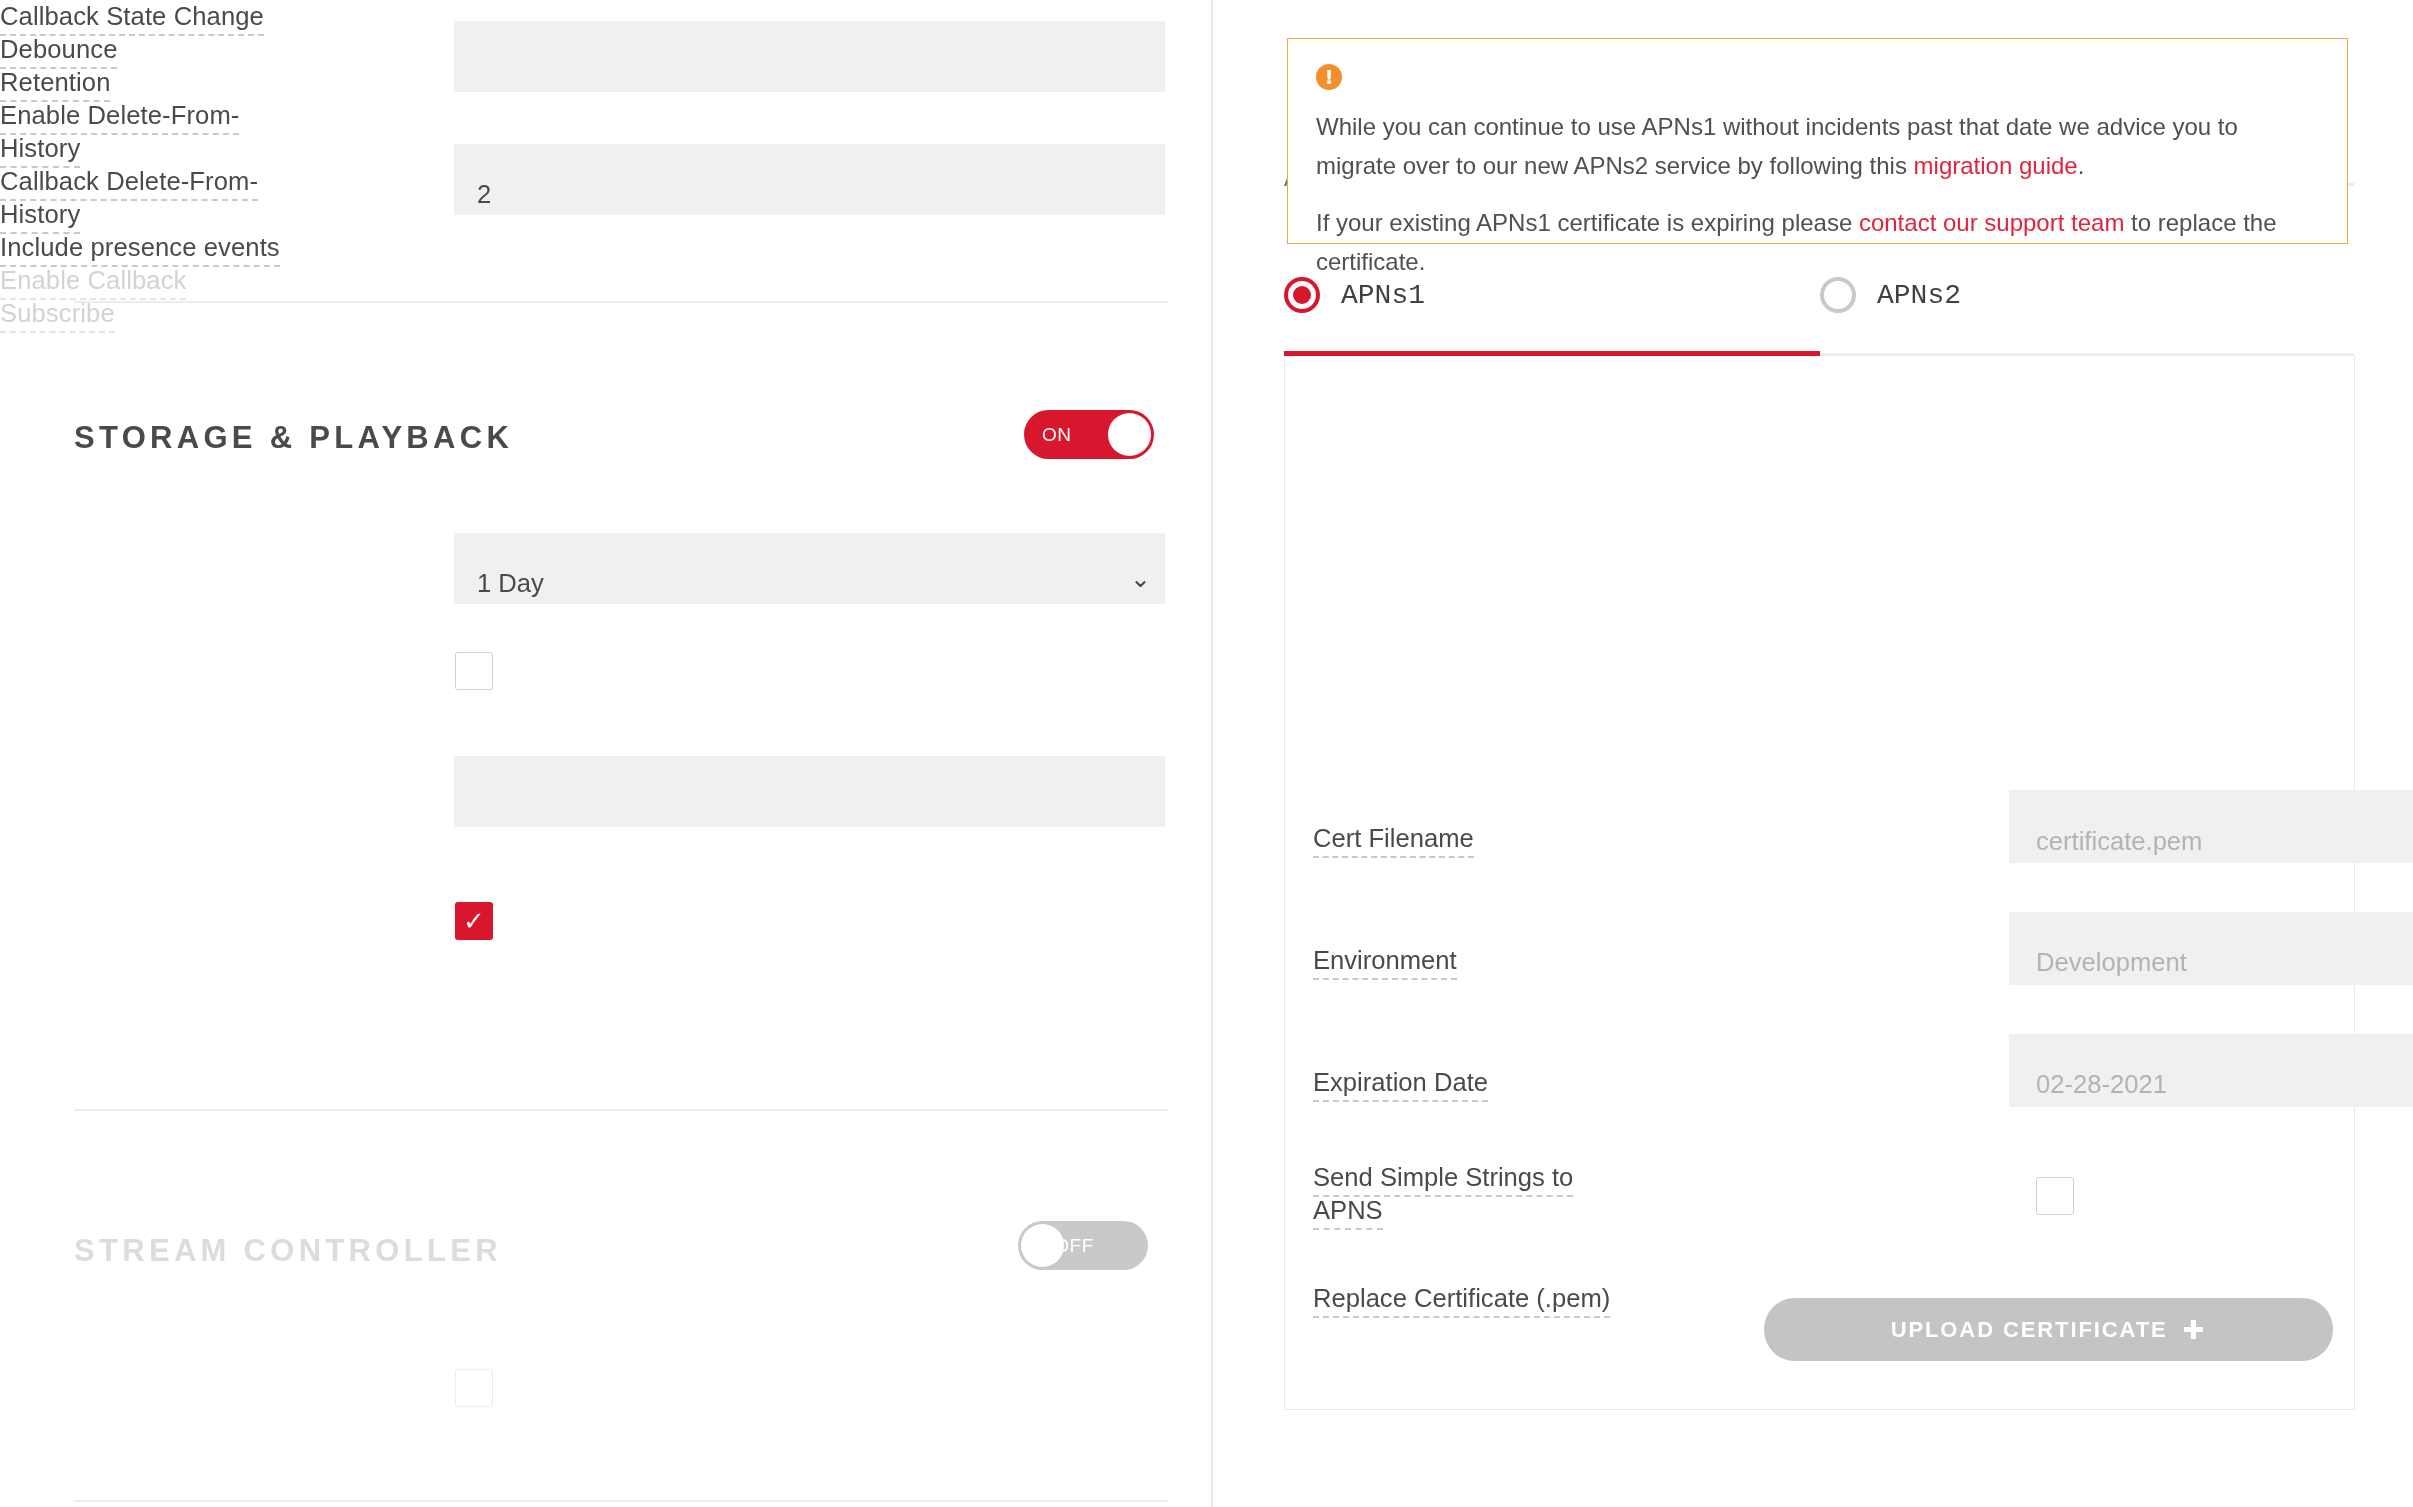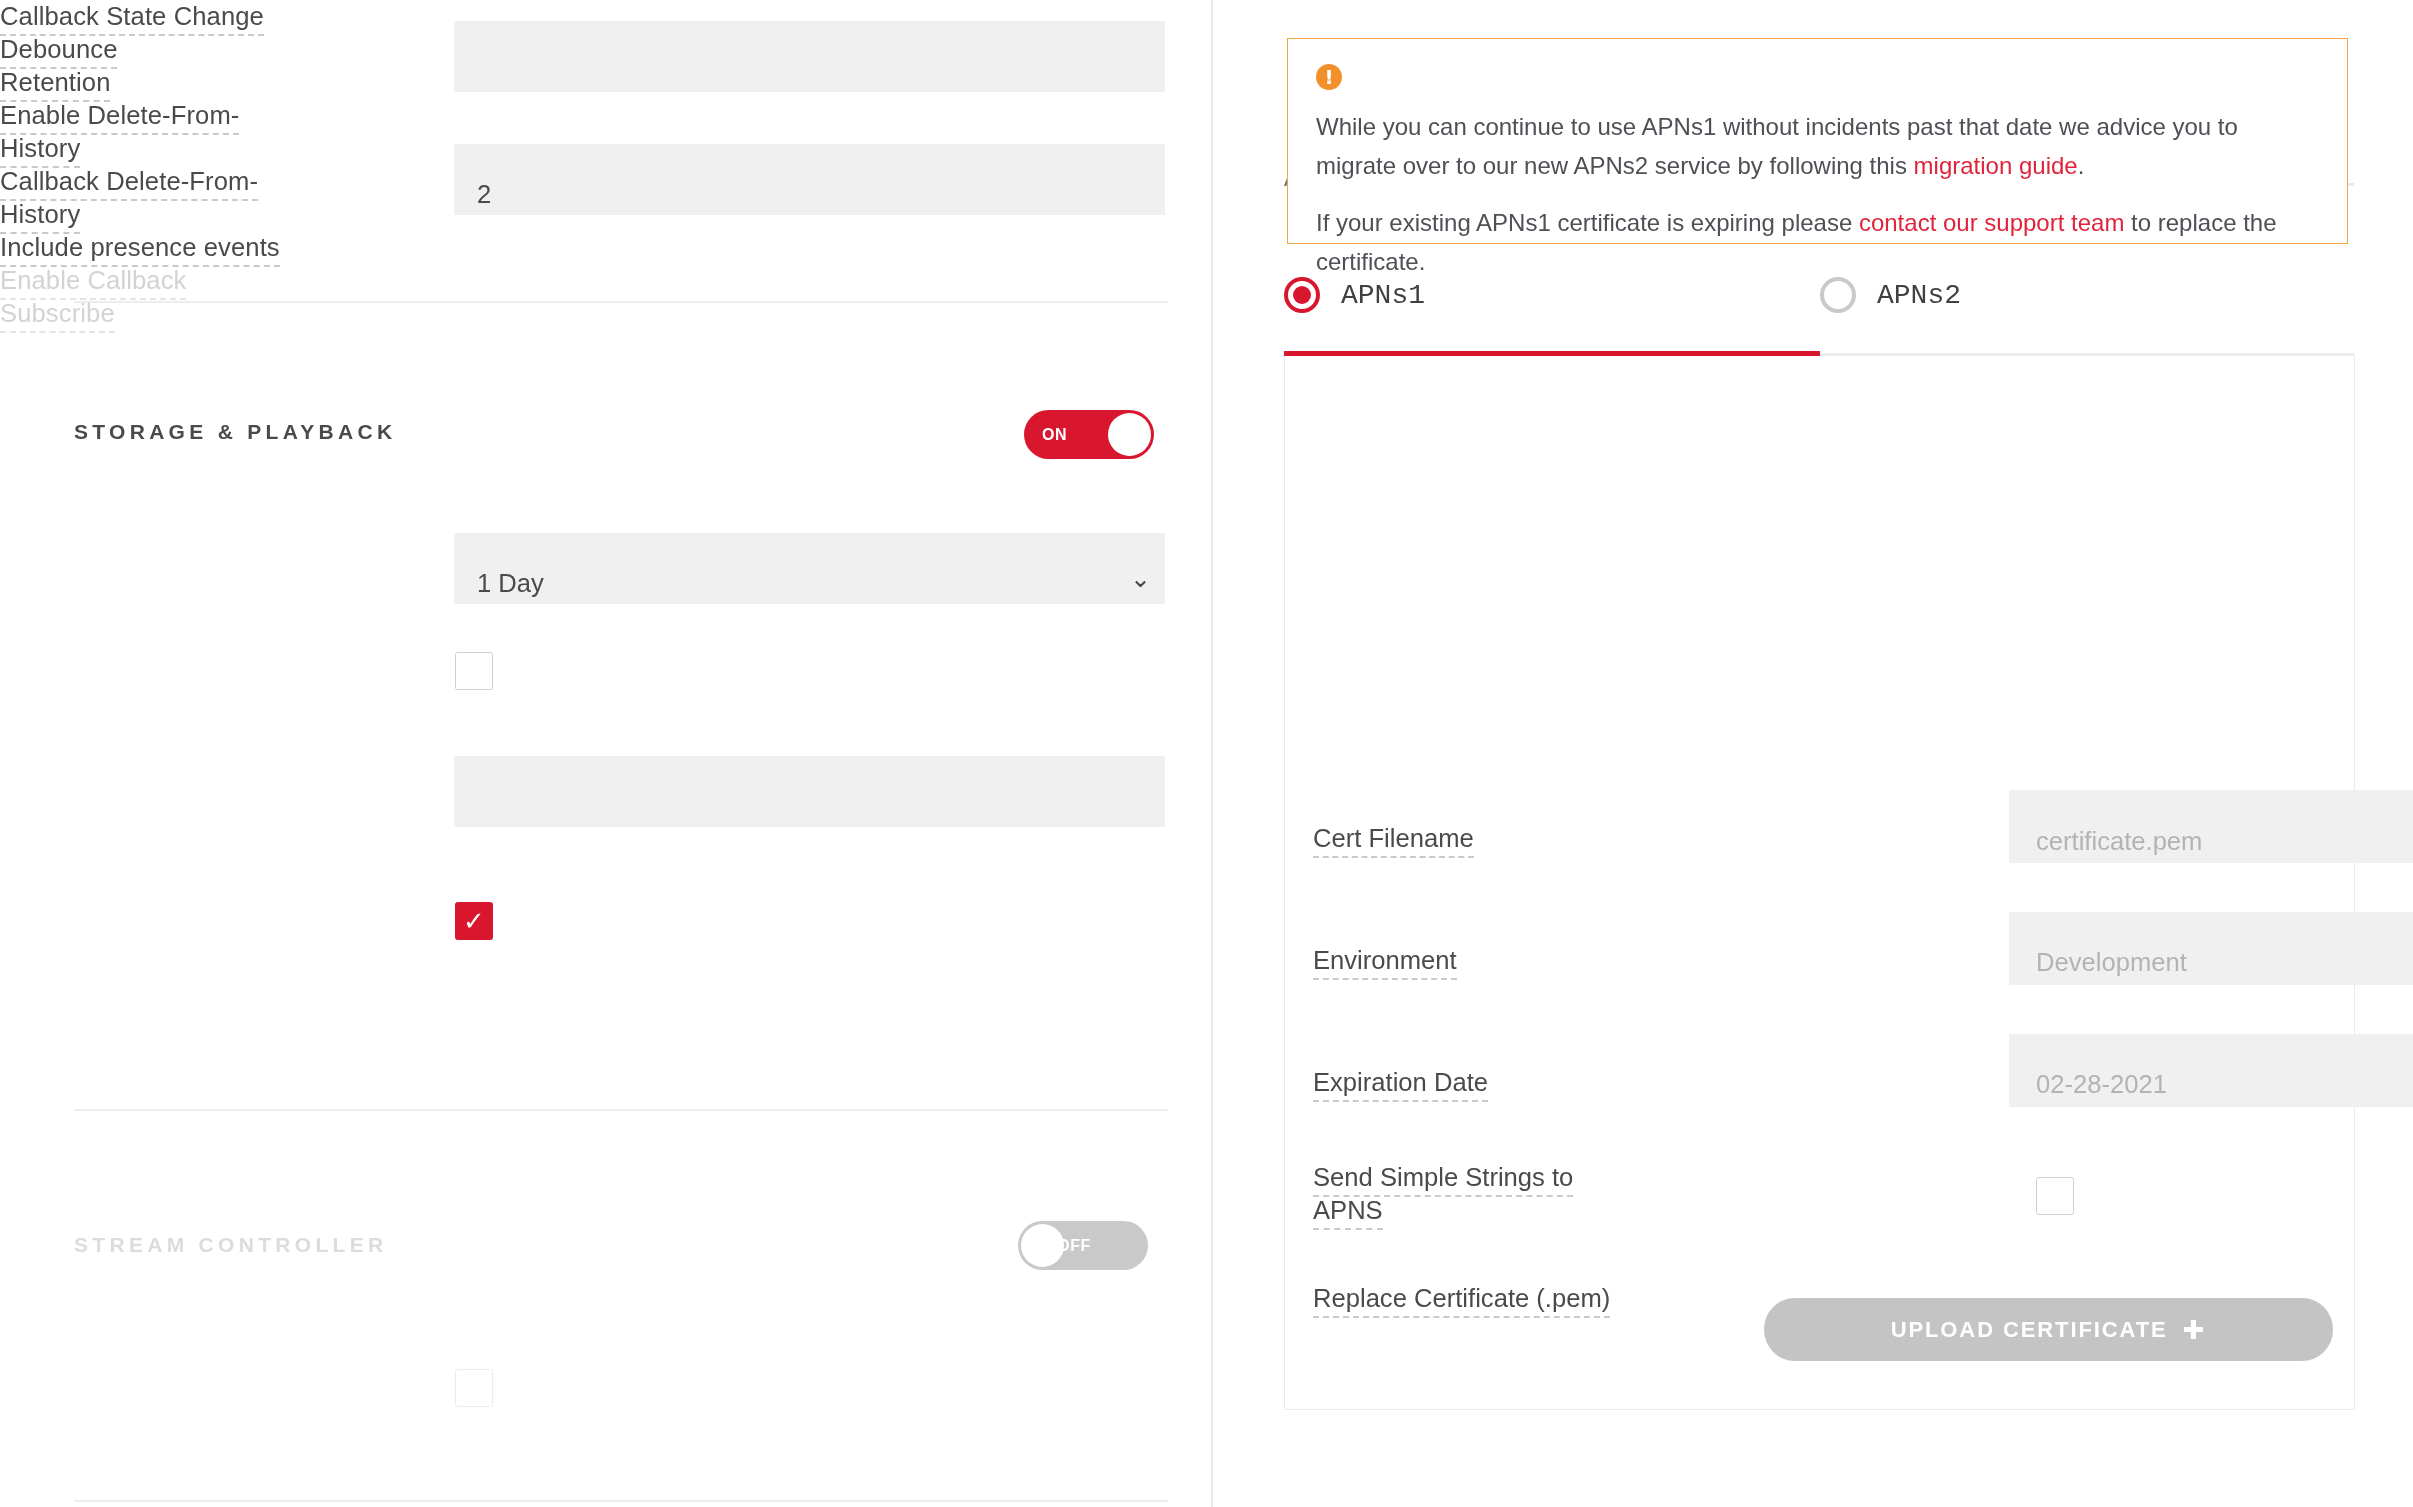--- a/index.html
+++ b/index.html
@@ -50,21 +50,21 @@
   .select-caret {
     position: absolute;
     font-size: 25px;
     color: #4a4a4a;
     line-height: 1;
     font-family: "DejaVu Sans", sans-serif;
   }
 
   .section-title {
     position: absolute;
-    font-size: 21px;
+    font-size: 31px;
     letter-spacing: 4.3px;
     font-weight: 700;
     color: #4a4a4a;
   }
   .section-title.muted { color: #dcdcdc; }
 
   .hr {
     position: absolute;
     height: 1.6px;
     background: #ededf0;
@@ -80,21 +80,21 @@
   .toggle.on  { background: #d8172f; justify-content: flex-start; padding-left: 18px; }
   .toggle.off { background: #c9c9c9; justify-content: center;  padding-right: 18px; }
   .toggle .knob {
     position: absolute; top: 3.3px;
     width: 43px; height: 43px; border-radius: 50%;
     background: #ffffff;
   }
   .toggle.on  .knob { right: 3.3px; }
   .toggle.off .knob { left: 3.3px; }
   .toggle .tlabel {
-    font-size: 16px; font-weight: 700; color: #ffffff;
+    font-size: 19px; font-weight: 400; color: #ffffff;
     letter-spacing: 0.5px; position: relative; z-index: 2;
   }
 
   
   .checkbox {
     position: absolute;
     width: 38px; height: 38px;
     border: 1.6px solid #d0d0d0;
     background: #ffffff;
     border-radius: 2.5px;

